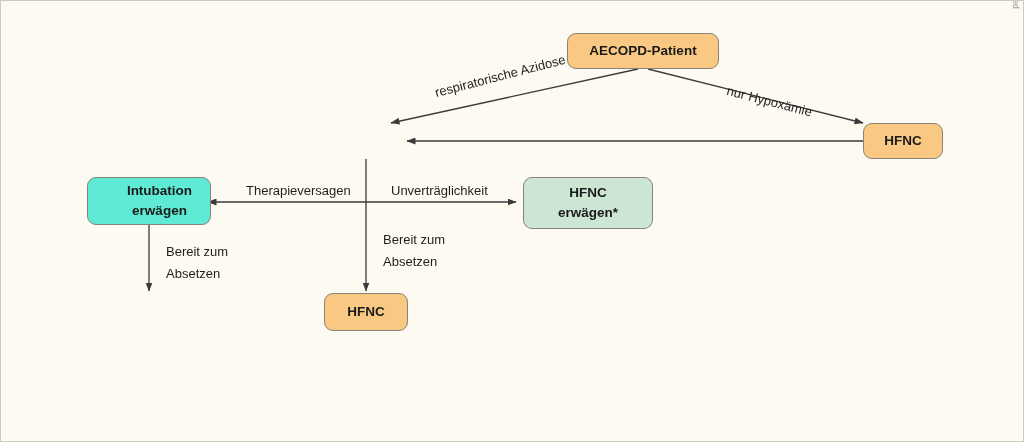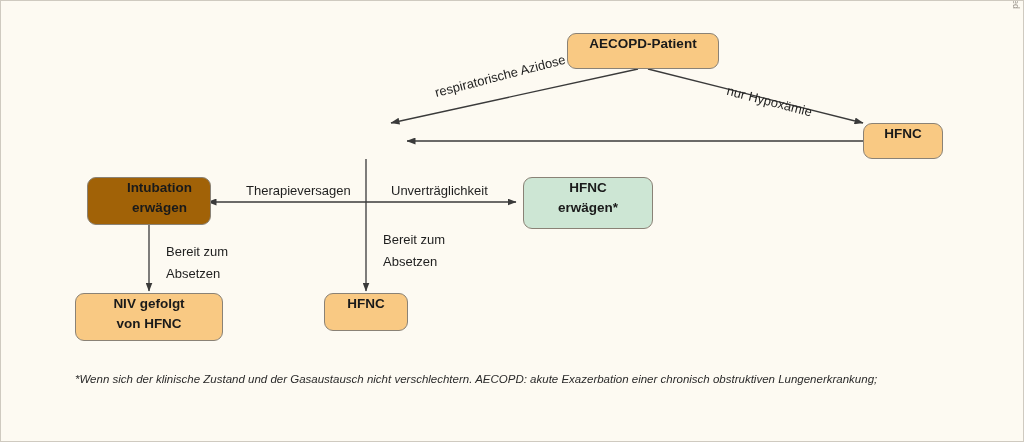--- a/index.html
+++ b/index.html
@@ -26,29 +26,30 @@
   }
 
   .node {
     position: absolute;
     box-sizing: border-box;
     border: 1px solid #8a8276;
     border-radius: 9px;
     display: flex;
     flex-direction: column;
     align-items: center;
+    justify-content: center;
     font-weight: bold;
     font-size: 13.5px;
     color: #1a1a1a;
     line-height: 1.45;
     text-align: center;
     z-index: 3;
   }
   .node.orange { background: #f9c983; }
-  .node.pink   { background: #a16207; padding-left: 21px; }
+  .node.pink   { background: #5eead4; padding-left: 21px; }
   .node.green  { background: #cde6d4; }
 
   .edge-label {
     position: absolute;
     font-size: 13px;
     color: #1f1f1f;
     white-space: nowrap;
     z-index: 4;
     background: transparent;
   }
@@ -120,24 +121,20 @@
   <div class="node pink" id="node-intubation" style="left:86px; top:176px; width:124px; height:48px;">
     <span>Intubation</span>
     <span>erwägen</span>
   </div>
 
   <div class="node green" id="node-hfnc-erwaegen" style="left:522px; top:176px; width:130px; height:52px;">
     <span>HFNC</span>
     <span>erwägen*</span>
   </div>
 
-  <div class="node orange" id="node-niv-gefolgt" style="left:74px; top:292px; width:148px; height:48px;">
-    <span>NIV gefolgt</span>
-    <span>von HFNC</span>
-  </div>
 
   <div class="node orange" id="node-hfnc-bottom" style="left:323px; top:292px; width:84px; height:38px;">
     <span>HFNC</span>
   </div>
 
   <div class="edge-label rot-up" id="label-resp-azidose" style="left:436px; top:84px;">respiratorische Azidose</div>
 
   <div class="edge-label rot-down" id="label-nur-hypoxaemie" style="left:728px; top:82px;">nur Hypoxämie</div>
 
 
@@ -146,18 +143,17 @@
   <div class="edge-label" id="label-unvertraeglichkeit" style="left:390px; top:182px;">Unverträglichkeit</div>
 
   <div class="edge-label" id="label-bereit-left-1" style="left:165px; top:243px;">Bereit zum</div>
 
   <div class="edge-label" id="label-bereit-left-2" style="left:165px; top:265px;">Absetzen</div>
 
   <div class="edge-label" id="label-bereit-mid-1" style="left:382px; top:231px;">Bereit zum</div>
 
   <div class="edge-label" id="label-bereit-mid-2" style="left:382px; top:253px;">Absetzen</div>
 
-  <div class="footnote" id="footnote-line-1">*Wenn sich der klinische Zustand und der Gasaustausch nicht verschlechtern. AECOPD: akute Exazerbation einer chronisch obstruktiven Lungenerkrankung;</div>
 
 
   <div id="copyright">© Universimed</div>
 
 </div>
 
 </body></html>

